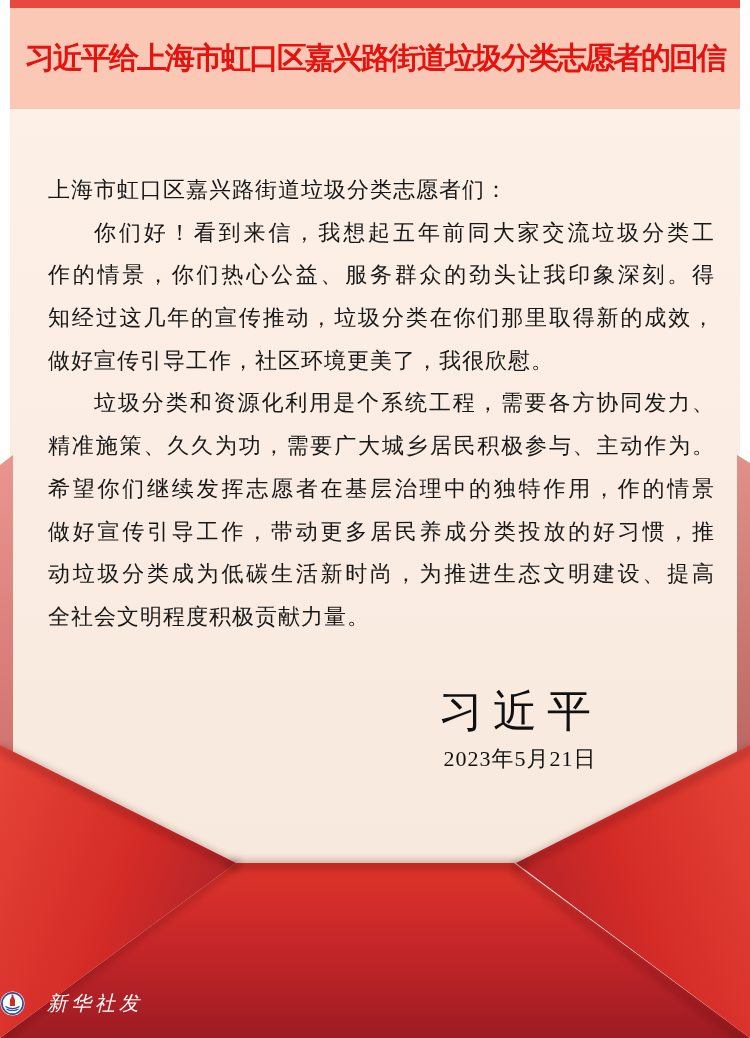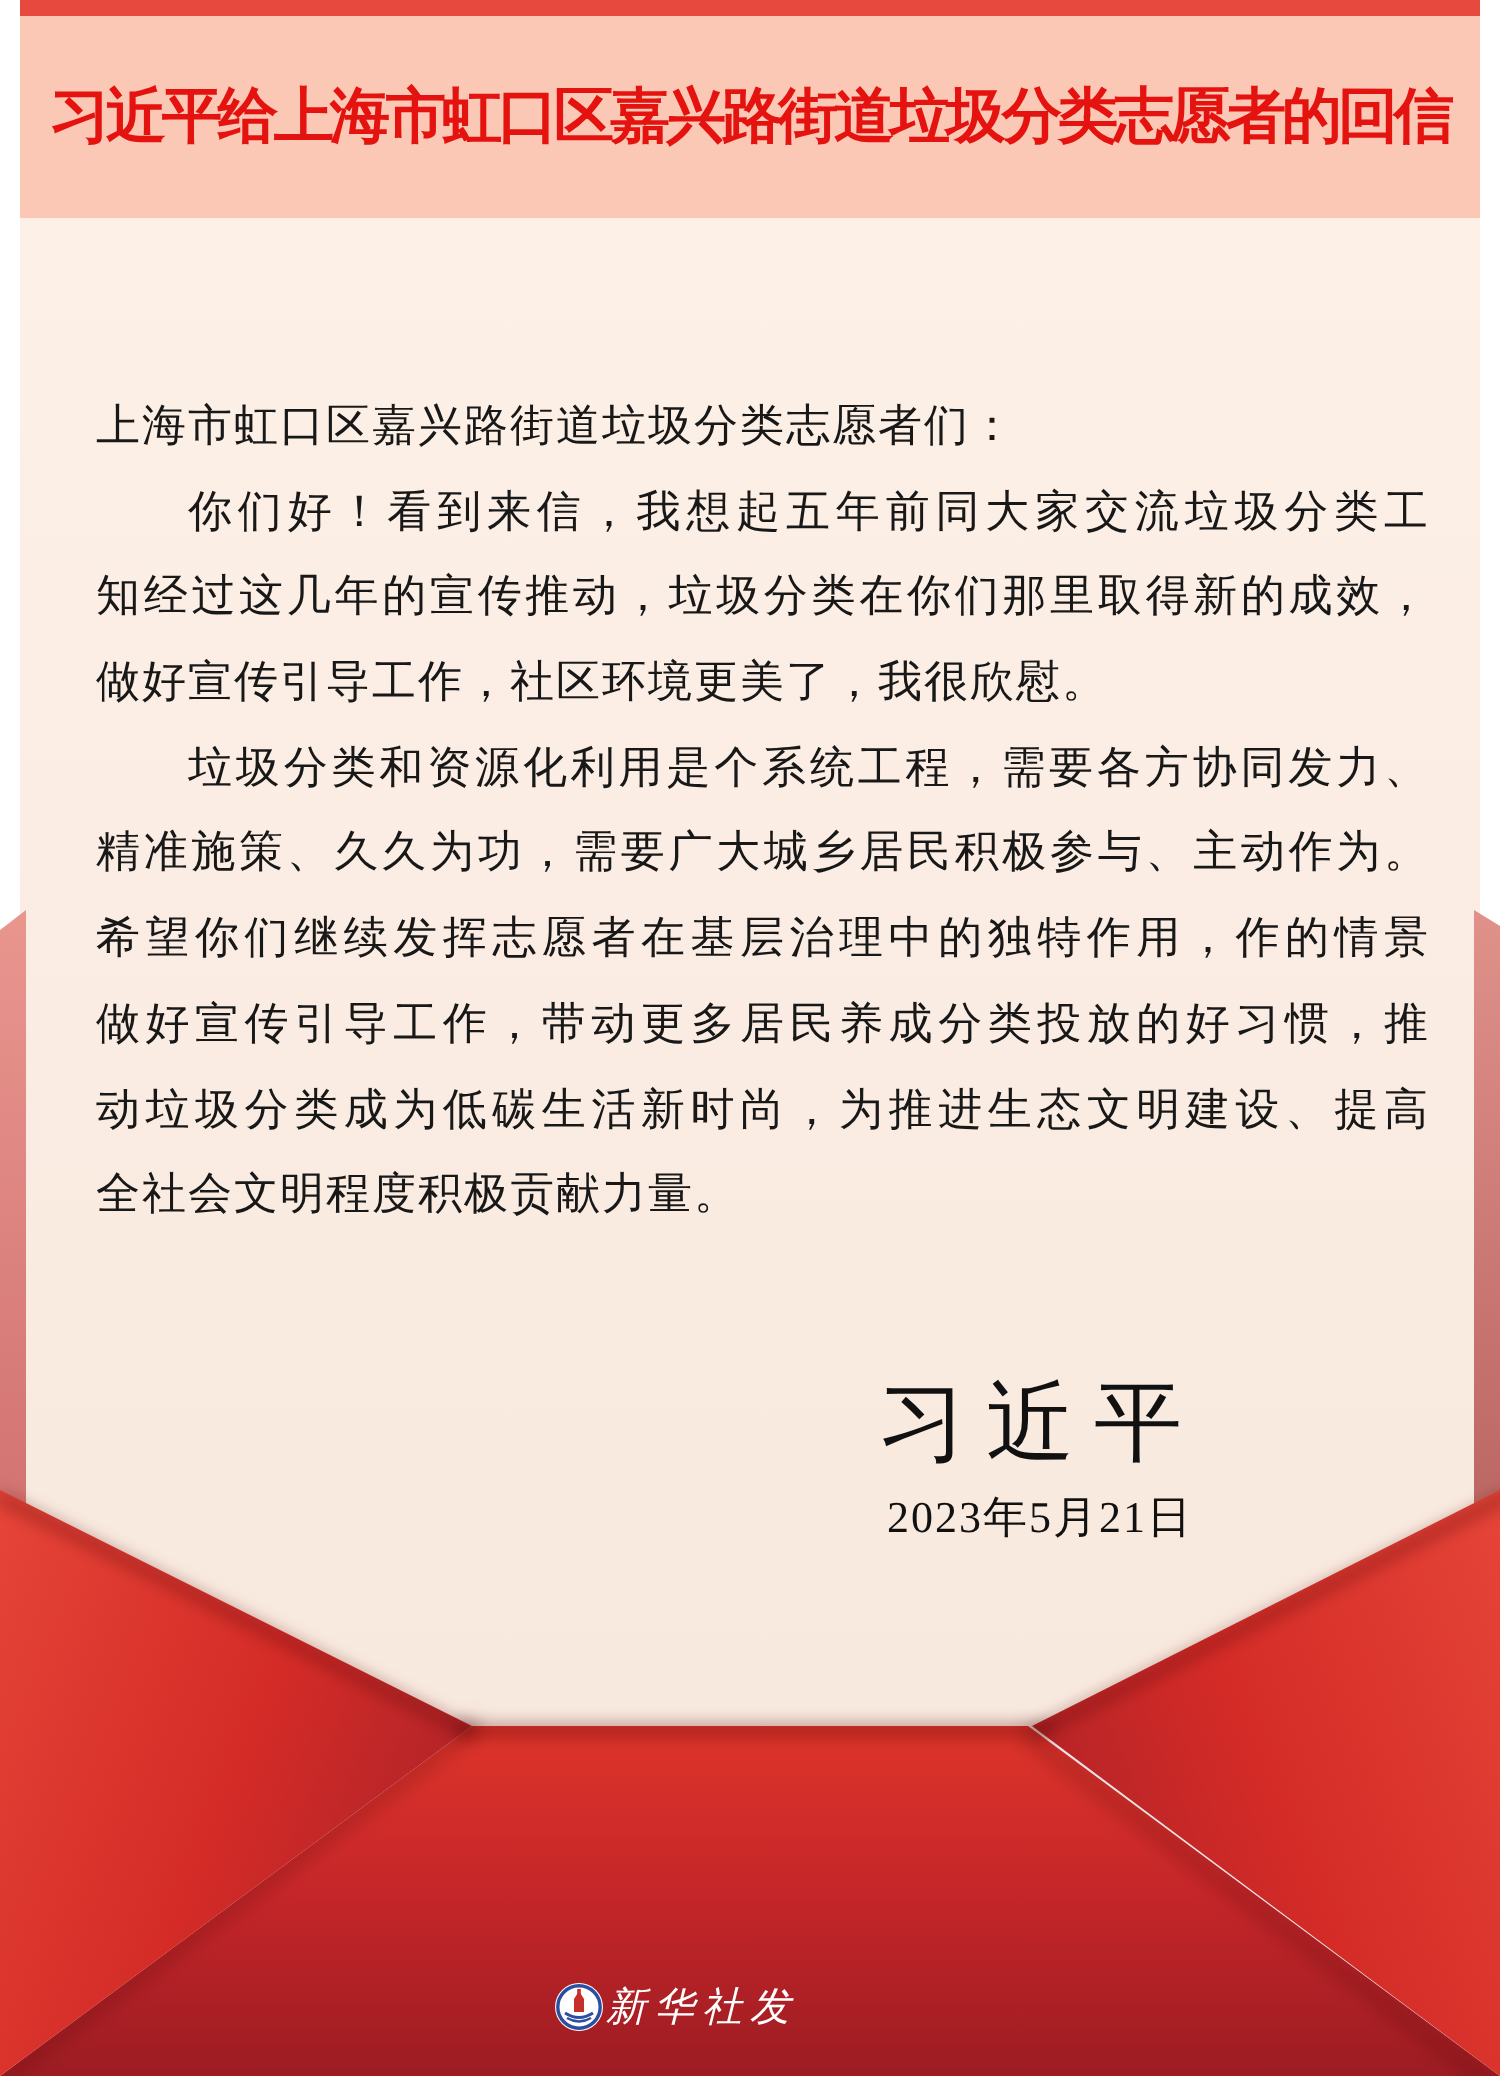--- a/index.html
+++ b/index.html
@@ -57,40 +57,40 @@
   }
   
   .sh{position:absolute;background:rgba(80,5,5,.42);filter:blur(4px);transform-origin:0 0;}
   .sh-bottom{left:228px;top:862px;width:298px;height:6px;z-index:7;}
   .sh-cut-l{left:0;top:746px;width:266px;height:5px;transform:rotate(26.5deg);z-index:7;}
   .sh-cut-r{left:516px;top:864px;width:266px;height:5px;transform:rotate(-26.5deg);z-index:7;}
   .sh-diag-l{left:0;top:1035px;width:295px;height:6px;transform:rotate(-36.6deg);background:rgba(60,0,0,.32);filter:blur(5px);z-index:5;}
   .sh-diag-r{left:514px;top:864px;width:295px;height:6px;transform:rotate(36.8deg);background:rgba(60,0,0,.32);filter:blur(5px);z-index:5;}
   
   .letter{
-    position:absolute;left:48px;top:192px;width:666px;z-index:3;
+    position:absolute;left:48px;top:169px;width:666px;z-index:3;
     color:var(--c-body-text,#181818);font-size:22px;
   }
   .letter .line{
     height:42.7px;line-height:42.7px;white-space:nowrap;
     text-justify:inter-character;
   }
   .letter .line.j{text-align:justify;text-align-last:justify;}
   .letter .line.nj{text-align:left;letter-spacing:1px;}
   .letter .line.ind{text-indent:46px;}
   .sig-block{
     position:absolute;left:370px;top:686px;width:300px;z-index:3;
     text-align:center;color:#111;
   }
   .sig-block .sig{font-size:44px;font-weight:normal;letter-spacing:10px;line-height:52px;}
   .sig-block .date{font-size:22px;letter-spacing:1px;line-height:34px;margin-top:4px;}
   
   .footer{
     position:absolute;left:0;top:990px;width:676px;z-index:9;
-    display:flex;align-items:center;justify-content:center;gap:1px;
+    display:flex;align-items:center;justify-content:flex-start;gap:22px;
   }
   .footer .credit{
     color:var(--c-footer-text,#ffffff);font-size:20px;font-style:italic;
     letter-spacing:4px;white-space:nowrap;
   }
   .logo{width:25px;height:25px;display:block;}
 </style>
 </head>
 <body>
 
@@ -102,20 +102,21 @@
   <div class="title-band">
     <div class="t">习近平给上海市虹口区嘉兴路街道垃圾分类志愿者的回信</div>
   </div>
 
   <div class="strip-l"></div>
   <div class="strip-r"></div>
 
   <div class="letter">
       <div class="line nj">上海市虹口区嘉兴路街道垃圾分类志愿者们：</div>
       <div class="line j ind">你们好！看到来信，我想起五年前同大家交流垃圾分类工</div>
+      <div class="line j">作的情景，你们热心公益、服务群众的劲头让我印象深刻。得</div>
       <div class="line j">知经过这几年的宣传推动，垃圾分类在你们那里取得新的成效，</div>
       <div class="line nj">做好宣传引导工作，社区环境更美了，我很欣慰。</div>
       <div class="line j ind">垃圾分类和资源化利用是个系统工程，需要各方协同发力、</div>
       <div class="line j">精准施策、久久为功，需要广大城乡居民积极参与、主动作为。</div>
       <div class="line j">希望你们继续发挥志愿者在基层治理中的独特作用，作的情景</div>
       <div class="line j">做好宣传引导工作，带动更多居民养成分类投放的好习惯，推</div>
       <div class="line j">动垃圾分类成为低碳生活新时尚，为推进生态文明建设、提高</div>
       <div class="line nj">全社会文明程度积极贡献力量。</div>
     </div>
 

